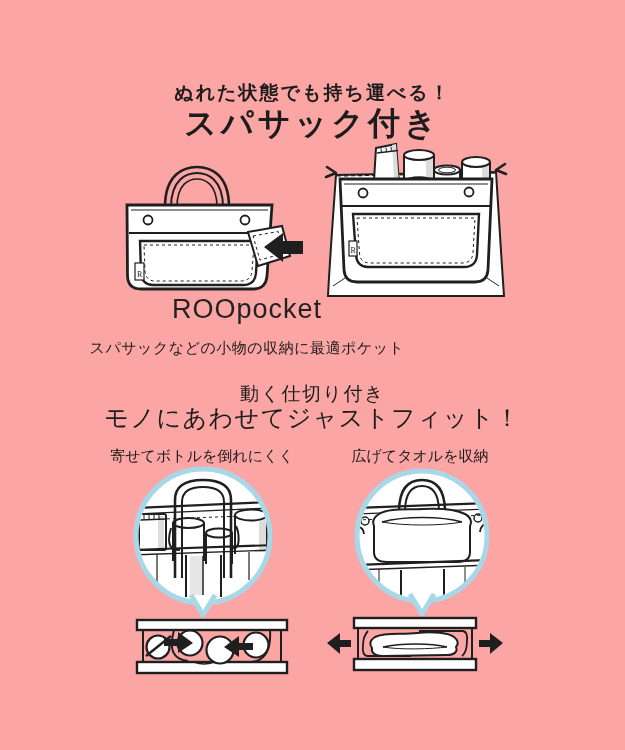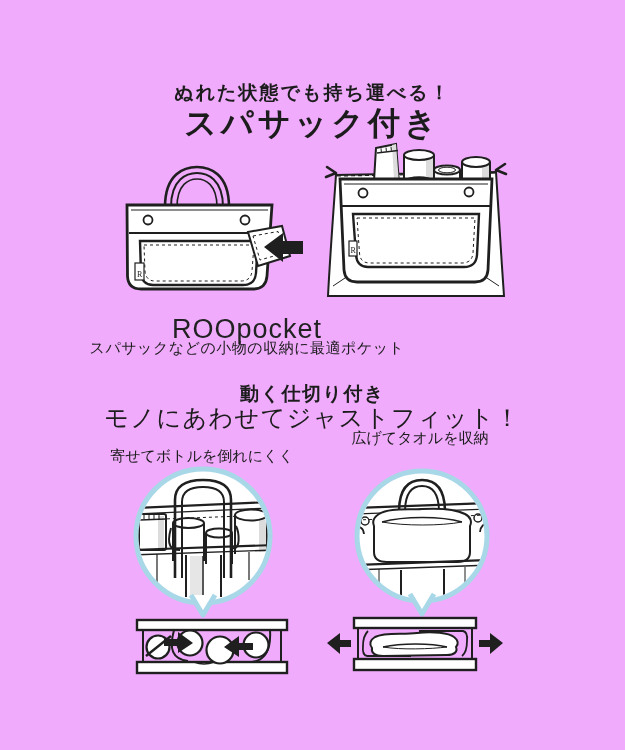--- a/index.html
+++ b/index.html
@@ -4,31 +4,31 @@
 <style>
   :root{
     --accent-blue:#A8D7E8;
     --line:#1f1f1f;
     --shade:#dcdcdc;
     --shade2:#e6e6e6;
   }
   *{margin:0;padding:0;box-sizing:border-box;}
   html,body{background:#fff;}
   body{font-family:"Liberation Sans","DejaVu Sans",sans-serif;color:#1c1c1c;}
-  .page{position:relative;width:625px;height:750px;margin:0 auto;background:#f0abfc;overflow:hidden;}
+  .page{position:relative;width:625px;height:750px;margin:0 auto;background:#fca5a5;overflow:hidden;}
   .abs{position:absolute;}
   .ctr{left:0;width:625px;text-align:center;}
   .t-s1-1{top:80px;font-size:19px;font-weight:bold;letter-spacing:2px;}
   .t-s1-2{top:102px;font-size:32px;font-weight:bold;letter-spacing:4px;}
-  .logo{top:294px;left:0;width:494px;text-align:center;font-size:27px;letter-spacing:1px;color:#222;margin-top:20px;}
+  .logo{top:294px;left:0;width:494px;text-align:center;font-size:27px;letter-spacing:1px;color:#222;}
   .cap1{top:339px;left:0;width:494px;text-align:center;font-size:15px;letter-spacing:0.5px;color:#1c1c1c;}
-  .t-s2-1{top:381px;font-size:19px;font-weight:bold;letter-spacing:1.5px;}
+  .t-s2-1{top:381px;font-size:19px;font-weight:normal;letter-spacing:1.5px;}
   .t-s2-2{top:402px;font-size:24px;font-weight:normal;letter-spacing:1.5px;}
   .cap-l{top:447px;left:20px;width:364px;text-align:center;font-size:15px;}
-  .cap-r{top:429px;left:335px;width:170px;text-align:center;font-size:15px;}
+  .cap-r{top:447px;left:335px;width:170px;text-align:center;font-size:15px;}
   svg{display:block;overflow:visible;}
   .ln{stroke:var(--line);fill:none;}
   .lnf{stroke:var(--line);fill:#fff;}
   .fl{fill:var(--line);stroke:none;}
   .bluef{stroke:var(--accent-blue);fill:#fff;}
   .shade{fill:var(--shade);stroke:none;}
   .shade2{fill:var(--shade2);stroke:none;}
   .tagtxt{font-size:8px;font-family:"Liberation Serif","DejaVu Serif",serif;fill:var(--line);}
 </style>
 </head>

